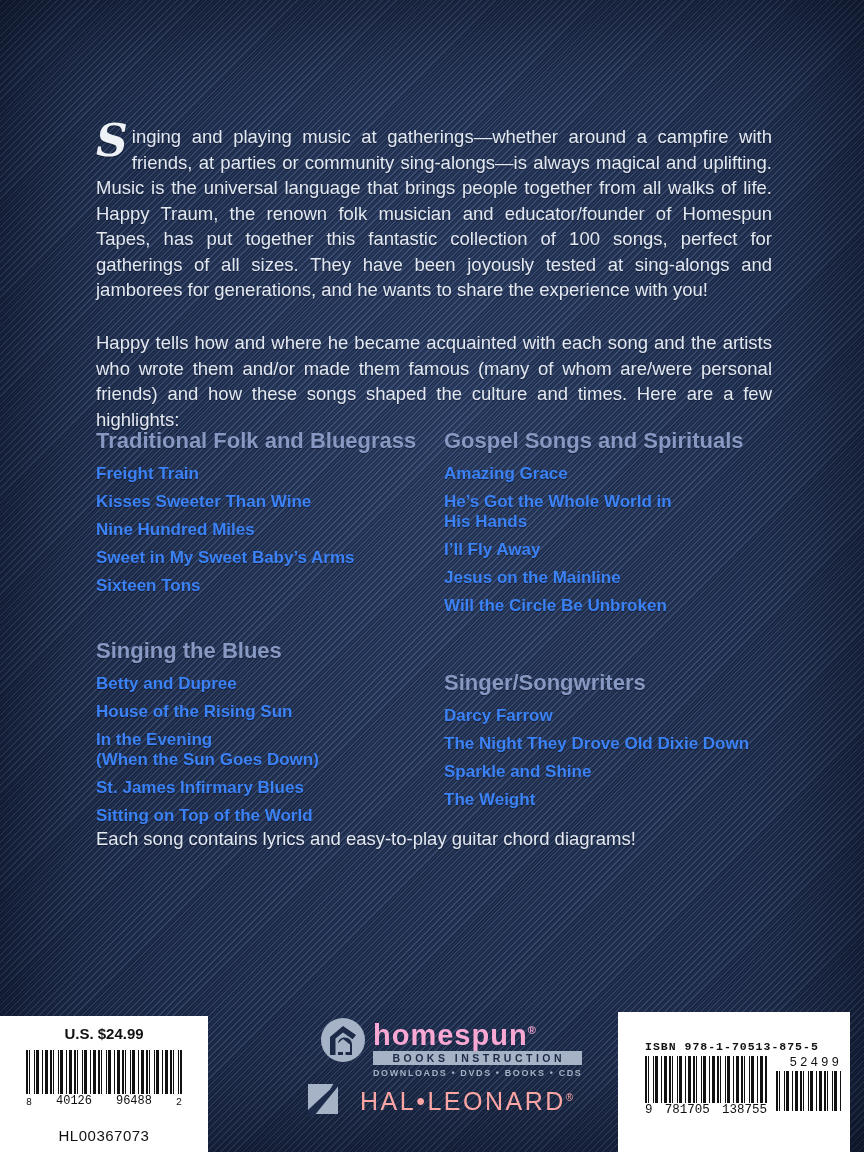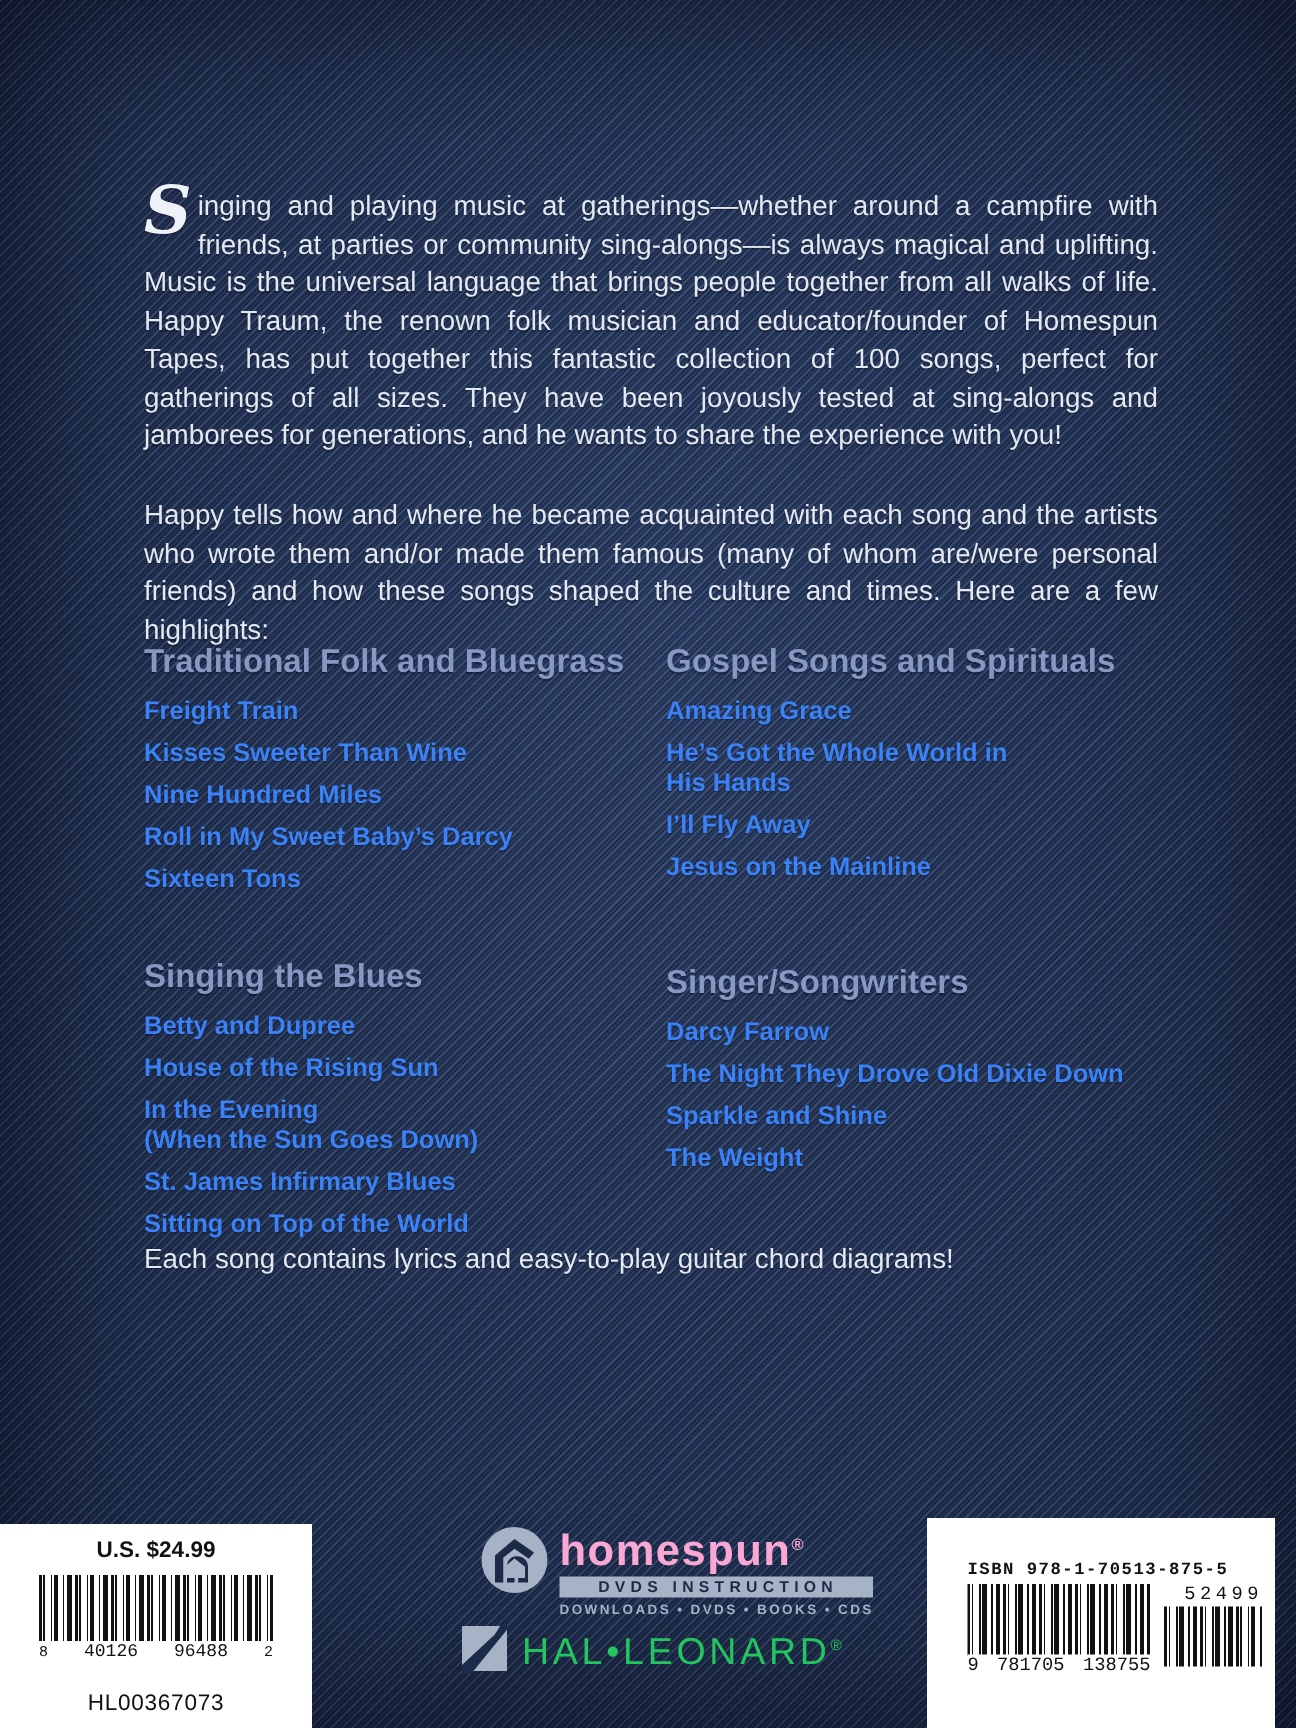--- a/index.html
+++ b/index.html
@@ -74,21 +74,21 @@
   .homespun-text{margin-left:7px;}
   .homespun-word{font-size:29px;font-weight:bold;letter-spacing:1px;color:#f9a8d4;
     line-height:27px;white-space:nowrap;}
   .homespun-word sup{font-size:11px;vertical-align:super;}
   .mi-bar{background:#a6b2c5;color:#1d2a47;font-size:10.5px;font-weight:bold;
     letter-spacing:3.5px;padding:1px 3px 1px 5px;margin-top:2px;text-align:center;
     white-space:nowrap;}
   .formats{color:#a6b2c5;font-size:9px;font-weight:bold;letter-spacing:1.6px;
     margin-top:3px;text-align:center;white-space:nowrap;}
   .halleonard{position:absolute;left:306px;top:1082px;display:flex;align-items:center;}
-  .hal-word{margin-left:8px;font-size:25px;letter-spacing:2.5px;color:#22c55e;
+  .hal-word{margin-left:20px;font-size:25px;letter-spacing:2.5px;color:#fca5a5;
     white-space:nowrap;}
   .hal-word sup{font-size:10px;}
 </style>
 </head>
 <body>
 
 <div class="vignette"></div>
 
 <div class="intro p1">
   <span class="dropcap">S</span><span>inging and playing music at gatherings—whether around a campfire with friends, at parties or community sing-alongs—is always magical and uplifting. Music is the universal language that brings people together from all walks of life. Happy Traum, the renown folk musician and educator/founder of Homespun Tapes, has put together this fantastic collection of 100 songs, perfect for gatherings of all sizes. They have been joyously tested at sing-alongs and jamborees for generations, and he wants to share the experience with you!</span>
@@ -96,41 +96,42 @@
 
 <div class="intro p2">Happy tells how and where he became acquainted with each song and the artists who wrote them and/or made them famous (many of whom are/were personal friends) and how these songs shaped the culture and times. Here are a few highlights:</div>
 
 <div class="highlights">
   <div class="hcol left">
     <div class="song-section">
       <div class="section-title">Traditional Folk and Bluegrass</div>
       <div class="song">Freight Train</div>
       <div class="song">Kisses Sweeter Than Wine</div>
       <div class="song">Nine Hundred Miles</div>
-      <div class="song">Roll in My Sweet Baby’s Darcy</div>
+      <div class="song">Sweet in My Sweet Baby’s Arms</div>
       <div class="song">Sixteen Tons</div>
     </div>
     <div class="song-section">
       <div class="section-title">Singing the Blues</div>
       <div class="song">Betty and Dupree</div>
       <div class="song">House of the Rising Sun</div>
       <div class="song">In the Evening
 (When the Sun Goes Down)</div>
       <div class="song">St. James Infirmary Blues</div>
       <div class="song">Sitting on Top of the World</div>
     </div>
   </div>
   <div class="hcol right">
     <div class="song-section">
       <div class="section-title">Gospel Songs and Spirituals</div>
       <div class="song">Amazing Grace</div>
       <div class="song">He’s Got the Whole World in
 His Hands</div>
       <div class="song">I’ll Fly Away</div>
       <div class="song">Jesus on the Mainline</div>
+      <div class="song">Will the Circle Be Unbroken</div>
     </div>
     <div class="song-section second">
       <div class="section-title">Singer/Songwriters</div>
       <div class="song">Darcy Farrow</div>
       <div class="song">The Night They Drove Old Dixie Down</div>
       <div class="song">Sparkle and Shine</div>
       <div class="song">The Weight</div>
     </div>
   </div>
 </div>
@@ -173,21 +174,21 @@
   <span>
     <svg width="46" height="46" viewBox="0 0 46 46">
       <circle cx="23" cy="23" r="22" fill="#a6b2c5"></circle>
       <path d="M10 38 V20 L23 9 L36 18 l-3.4 4.2 L23 15.5 L15.5 21.5 V38 Z" fill="#1d2a47"></path>
       <path d="M18 38 V27 c0-4 3-6.5 6.5-6.5 c4.5 0 7.5 3 7.5 7 V38 H25.5 V28.5 c0-1.6-2.5-1.6-2.5 0 V38 Z" fill="#1d2a47"></path>
       <path d="M23 22 L30 27.5 V35 H16.5 V27.5 Z" fill="#a6b2c5"></path>
     </svg>
   </span>
   <div class="homespun-text">
     <div class="homespun-word"><span>homespun</span><sup>®</sup></div>
-    <div class="mi-bar">DVDS INSTRUCTION</div>
+    <div class="mi-bar">BOOKS INSTRUCTION</div>
     <div class="formats">DOWNLOADS • DVDS • BOOKS • CDS</div>
   </div>
 </div>
 
 <div class="halleonard">
   <span>
     <svg width="34" height="34" viewBox="0 0 34 34">
       <rect x="2" y="2" width="30" height="30" fill="#a6b2c5"></rect>
       <path d="M30 2 L34 2 L8 34 L2 34 L2 28 Z" fill="#1d2b4a"></path>
       <path d="M28 1 c3 0 4 2 3 4 l-4 5 -3-2.5 Z" fill="#1d2b4a"></path>

